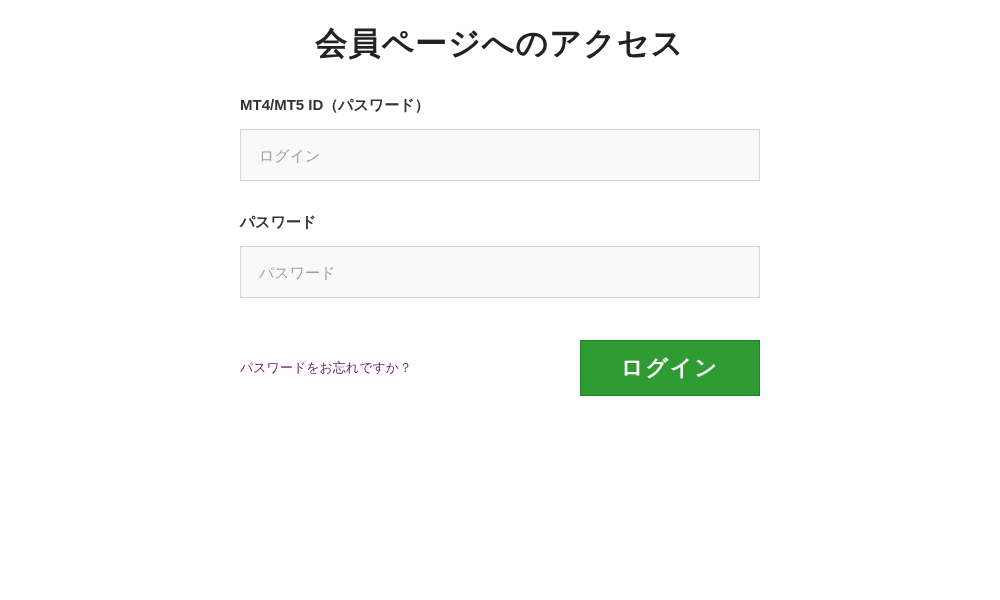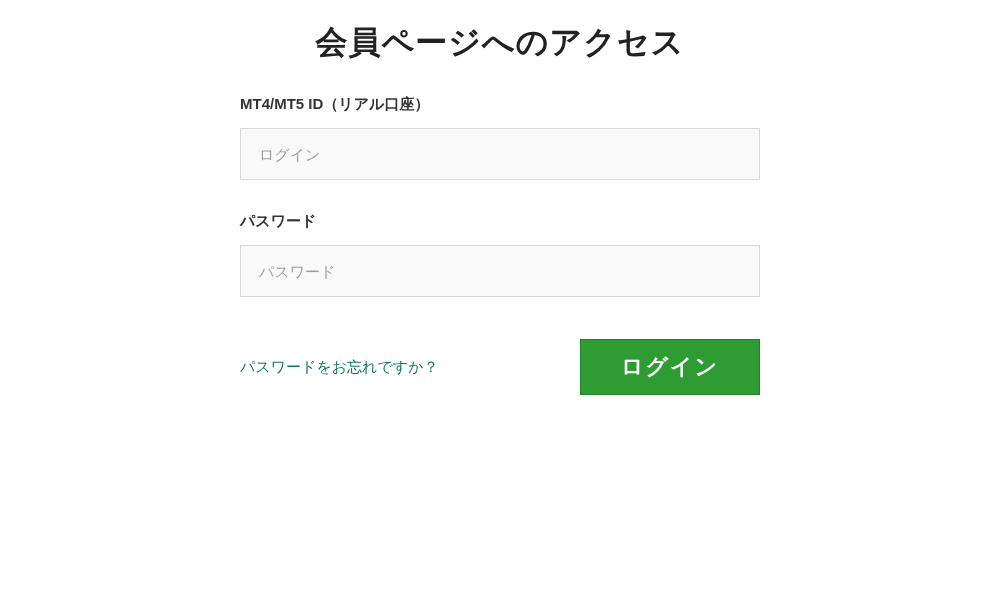--- a/index.html
+++ b/index.html
@@ -9,22 +9,22 @@
     }
     body {
       font-family: "Hiragino Kaku Gothic ProN", "Hiragino Sans", Meiryo, "MS PGothic", sans-serif;
       background: #ffffff;
       width: 1000px;
       height: 600px;
       overflow: hidden;
     }
     .container {
       width: 100%;
+      padding-top: 22px;
       text-align: center;
-      margin-top: 21px;
     }
     .page-title {
       font-size: 32px;
       font-weight: bold;
       color: #222222;
       letter-spacing: 1px;
       margin-bottom: 30px;
     }
     .subtitle {
       font-size: 17px;
@@ -58,22 +58,22 @@
     .text-input::placeholder {
       color: #9e9e9e;
     }
     .bottom-row {
       display: flex;
       justify-content: space-between;
       align-items: center;
       margin-top: 10px;
     }
     .forgot-link {
-      font-size: 15px;
-      color: #0f766e;
+      font-size: 13px;
+      color: #701a75;
       text-decoration: none;
       cursor: pointer;
       text-align: center;
     }
     .login-button {
       background: #2e9c33;
       color: #ffffff;
       font-size: 22px;
       font-weight: bold;
       border: 1px solid #248029;
@@ -82,21 +82,21 @@
       letter-spacing: 2px;
     }
   </style>
 </head>
 <body>
 
 <div class="container">
   <h1 class="page-title">会員ページへのアクセス</h1>
 
   <div class="form-wrap">
-    <label class="field-label">MT4/MT5 ID（リアル口座）</label>
+    <label class="field-label">MT4/MT5 ID（パスワード）</label>
     <input type="text" class="text-input" placeholder="ログイン" style="">
 
     <label class="field-label">パスワード</label>
     <input type="password" class="text-input" placeholder="パスワード" style="">
 
     <div class="bottom-row">
       <a class="forgot-link">パスワードをお忘れですか？</a>
       <button class="login-button">ログイン</button>
     </div>
   </div>

